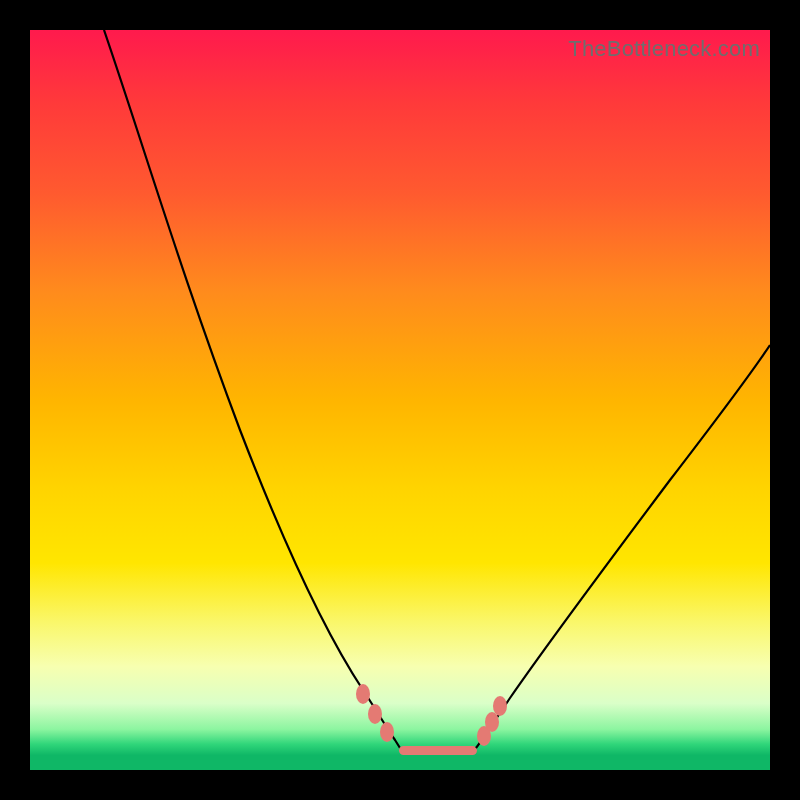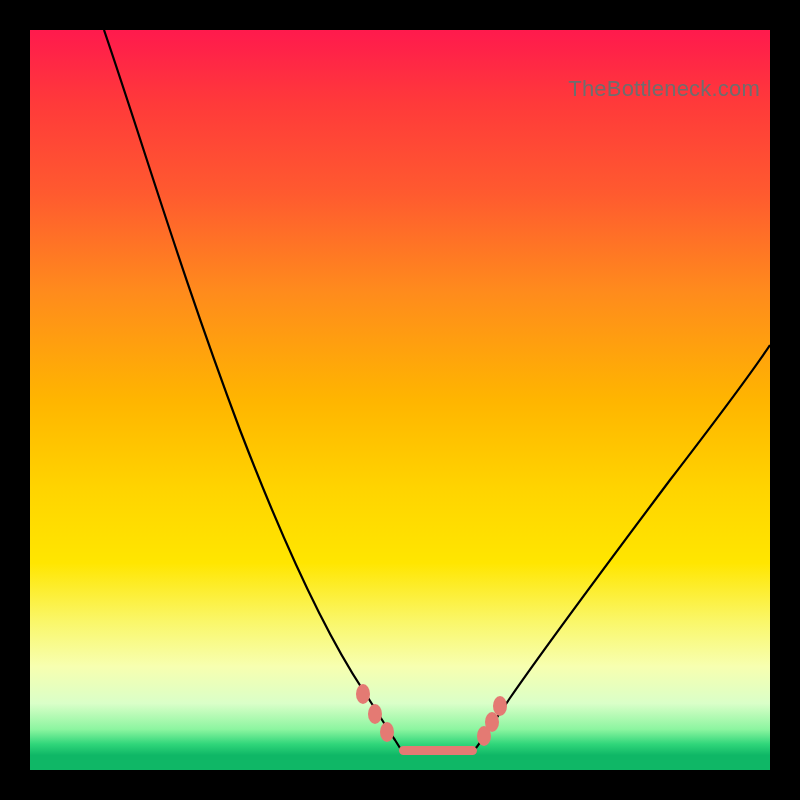--- a/index.html
+++ b/index.html
@@ -43,21 +43,20 @@
   .watermark {
     position: absolute;
     top: 6px;
     right: 10px;
     color: #6e6e6e;
     font-size: 22px;
     font-weight: 400;
     letter-spacing: 0.2px;
     z-index: 5;
     user-select: none;
-    margin-top: 40px;
   }
   svg.curves {
     position: absolute;
     left: 0; top: 0;
     width: 740px;
     height: 740px;
     overflow: visible;
   }
   .curve {
     fill: none;

